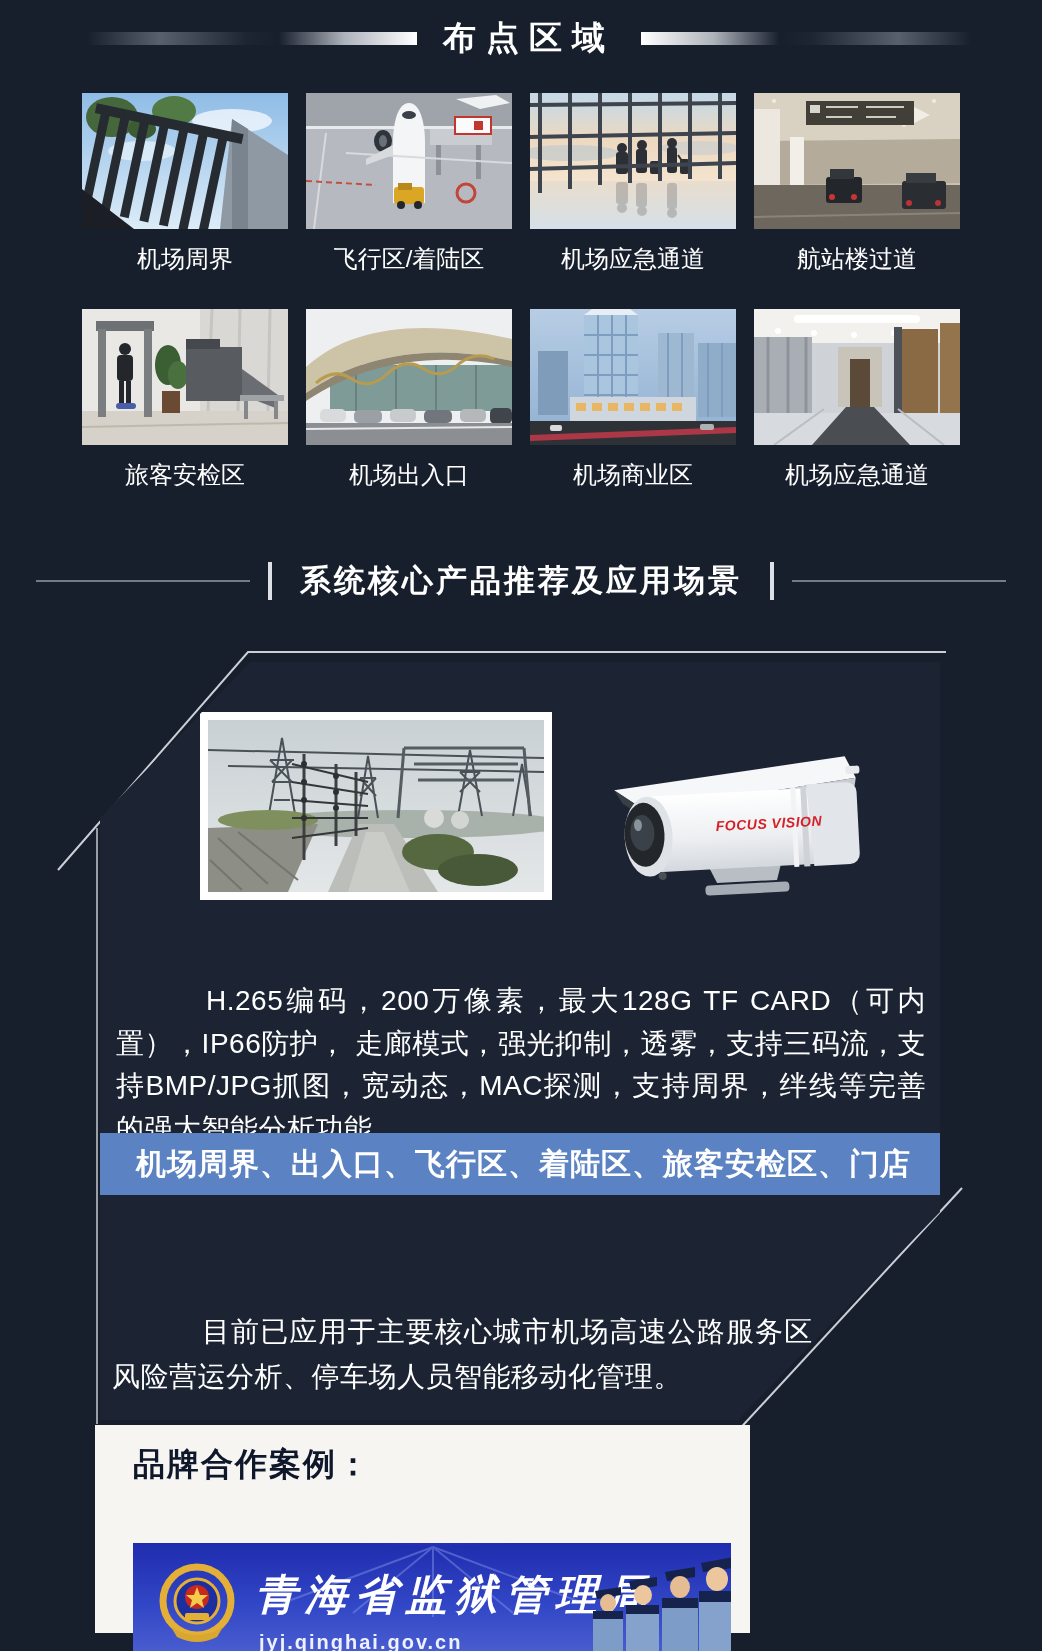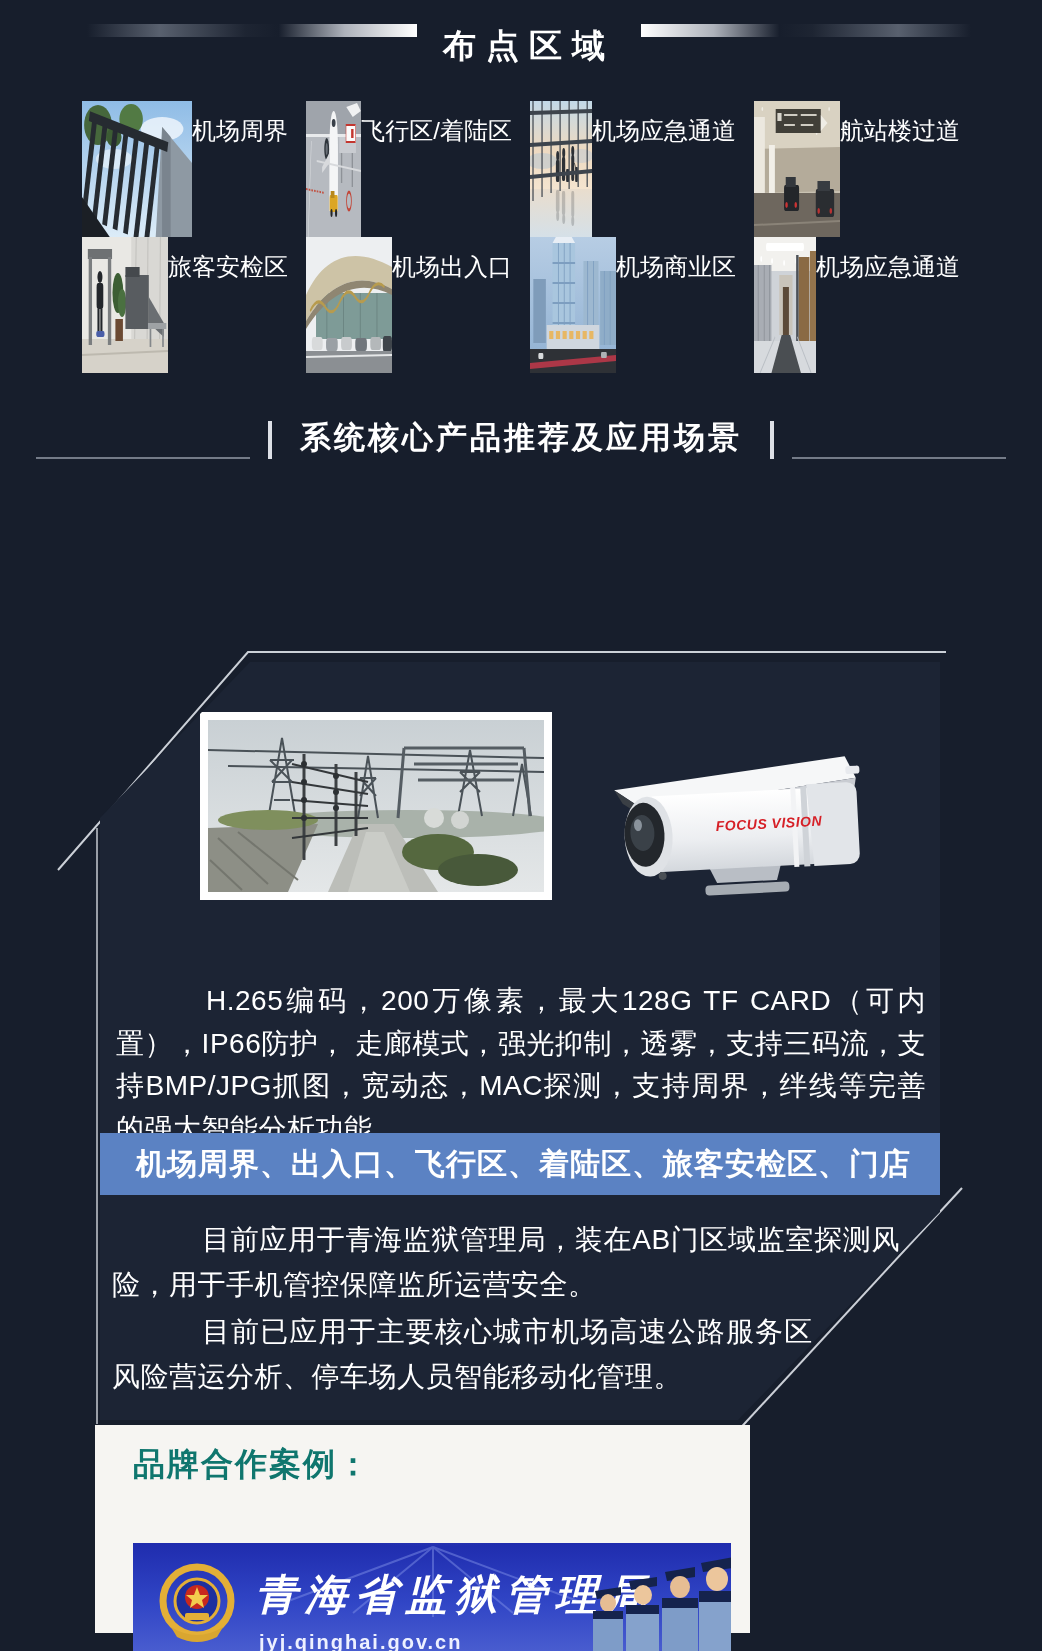--- a/index.html
+++ b/index.html
@@ -3,37 +3,37 @@
 <meta charset="utf-8">
 <style>
   html,body{margin:0;padding:0;}
   body{
     width:1042px;height:1651px;position:relative;overflow:hidden;
     background:#171e2c;
     font-family:"Liberation Sans","DejaVu Sans",sans-serif;
     color:#fff;
   }
   
-  .hdr1{display:flex;justify-content:center;padding:24px 40px 0;margin-left:16px;}
+  .hdr1{display:flex;align-items:center;justify-content:center;padding:16px 40px 0;margin-left:16px;}
   .hdr1 .bar{height:13px;flex:1;max-width:330px;}
   .hdr1 .bar.left{
     background:linear-gradient(90deg,rgba(23,30,44,0) 0%,rgba(110,118,132,.75) 22%,rgba(50,57,70,.25) 48%,rgba(23,30,44,0) 58%,rgba(200,204,212,.85) 78%,#ffffff 100%);
     margin-right:26px;}
   .hdr1 .bar.right{
     background:linear-gradient(270deg,rgba(23,30,44,0) 0%,rgba(110,118,132,.75) 22%,rgba(50,57,70,.25) 48%,rgba(23,30,44,0) 58%,rgba(200,204,212,.85) 78%,#ffffff 100%);
     margin-left:26px;}
   .hdr1 .t1{font-size:33px;font-weight:bold;letter-spacing:10px;white-space:nowrap;}
   
   .grid{margin-top:32px;padding:0 82px;display:grid;grid-template-columns:repeat(4,1fr);column-gap:18px;}
-  .tile{display:flex;flex-direction:row;}
+  .tile{display:flex;flex-direction:column;}
   .tile .ph{height:136px;width:100%;display:block;background:#0d1118;}
   .tile .ph svg{width:100%;height:100%;display:block;}
   .tile .cap{text-align:center;font-size:24px;font-weight:500;color:#fff;padding:14px 0 34px;white-space:nowrap;}
   
-  .hdr2{display:flex;align-items:flex-end;padding:0 36px;margin-top:26px;height:60px;}
+  .hdr2{display:flex;align-items:center;padding:0 36px;margin-top:26px;height:60px;}
   .hdr2 .line{flex:1;height:2px;background:#747b88;}
   .hdr2 .vbar{width:4px;height:38px;background:#dde0e6;margin:0 18px;flex:none;}
   .hdr2 .t2{font-size:31px;font-weight:bold;letter-spacing:3px;white-space:nowrap;margin:0 10px;}
   
   .panel{
     position:absolute;left:100px;top:662px;width:840px;height:758px;
     background:#1c2434;
     clip-path:polygon(150px 0,100% 0,100% 550px,638px 100%,0 100%,0 156px);
   }
   .scene-photo{position:absolute;left:100px;top:50px;width:336px;height:172px;background:#fff;padding:8px;}
@@ -50,21 +50,21 @@
     font-size:30px;font-weight:bold;letter-spacing:1px;padding-left:36px;
     white-space:nowrap;
   }
   .case{position:absolute;left:12px;right:40px;font-size:28px;line-height:1.6;text-indent:90px;text-align:justify;letter-spacing:.5px;}
   .case.c1{top:556px;}
   .case.c2{top:648px;}
   
   .deco{position:absolute;left:0;top:0;width:1042px;height:1651px;pointer-events:none;}
   
   .card{position:absolute;left:95px;top:1425px;width:655px;height:208px;background:#f6f5f2;}
-  .card .ctitle{position:absolute;left:38px;top:18px;font-size:32px;font-weight:bold;color:#0f766e;letter-spacing:2px;}
+  .card .ctitle{position:absolute;left:38px;top:18px;font-size:32px;font-weight:bold;color:#0f172a;letter-spacing:2px;}
   .banner{position:absolute;left:38px;top:70px;width:598px;height:122px;margin-top:48px;}
   .banner svg{width:100%;height:100%;display:block;}
 </style>
 </head>
 <body>
 
 <div class="hdr1">
   <div class="bar left"></div>
   <div class="t1">布点区域</div>
   <div class="bar right"></div>
@@ -478,21 +478,20 @@
         <text x="236" y="92" text-anchor="end" font-size="14" font-style="italic" font-weight="bold" fill="#d62027" letter-spacing="0.5">FOCUS VISION</text>
         <rect x="262" y="34" width="14" height="8" rx="3" fill="#e8eaee"></rect>
       </g>
     </svg>
   </div>
 
   <div class="specs">H.265编码，200万像素，最大128G TF CARD（可内置），IP66防护， 走廊模式，强光抑制，透雾，支持三码流，支持BMP/JPG抓图，宽动态，MAC探测，支持周界，绊线等完善的强大智能分析功能</div>
 
   <div class="bluebar">机场周界、出入口、飞行区、着陆区、旅客安检区、门店</div>
 
-  <div class="case c1">目前应用于青海监狱管理局，装在AB门区域监室探测风险，用于手机管控保障监所运营安全。</div>
   <div class="case c2">目前已应用于主要核心城市机场高速公路服务区，协助风险营运分析、停车场人员智能移动化管理。</div>
 </div>
 
 <div class="card">
   <div class="ctitle">品牌合作案例：</div>
   <div class="banner">
     <svg viewBox="0 0 598 122" preserveAspectRatio="none">
       <defs>
         <linearGradient id="bblue" x1="0" y1="0" x2="0" y2="1">
           <stop offset="0" stop-color="#1f2cae"></stop>

